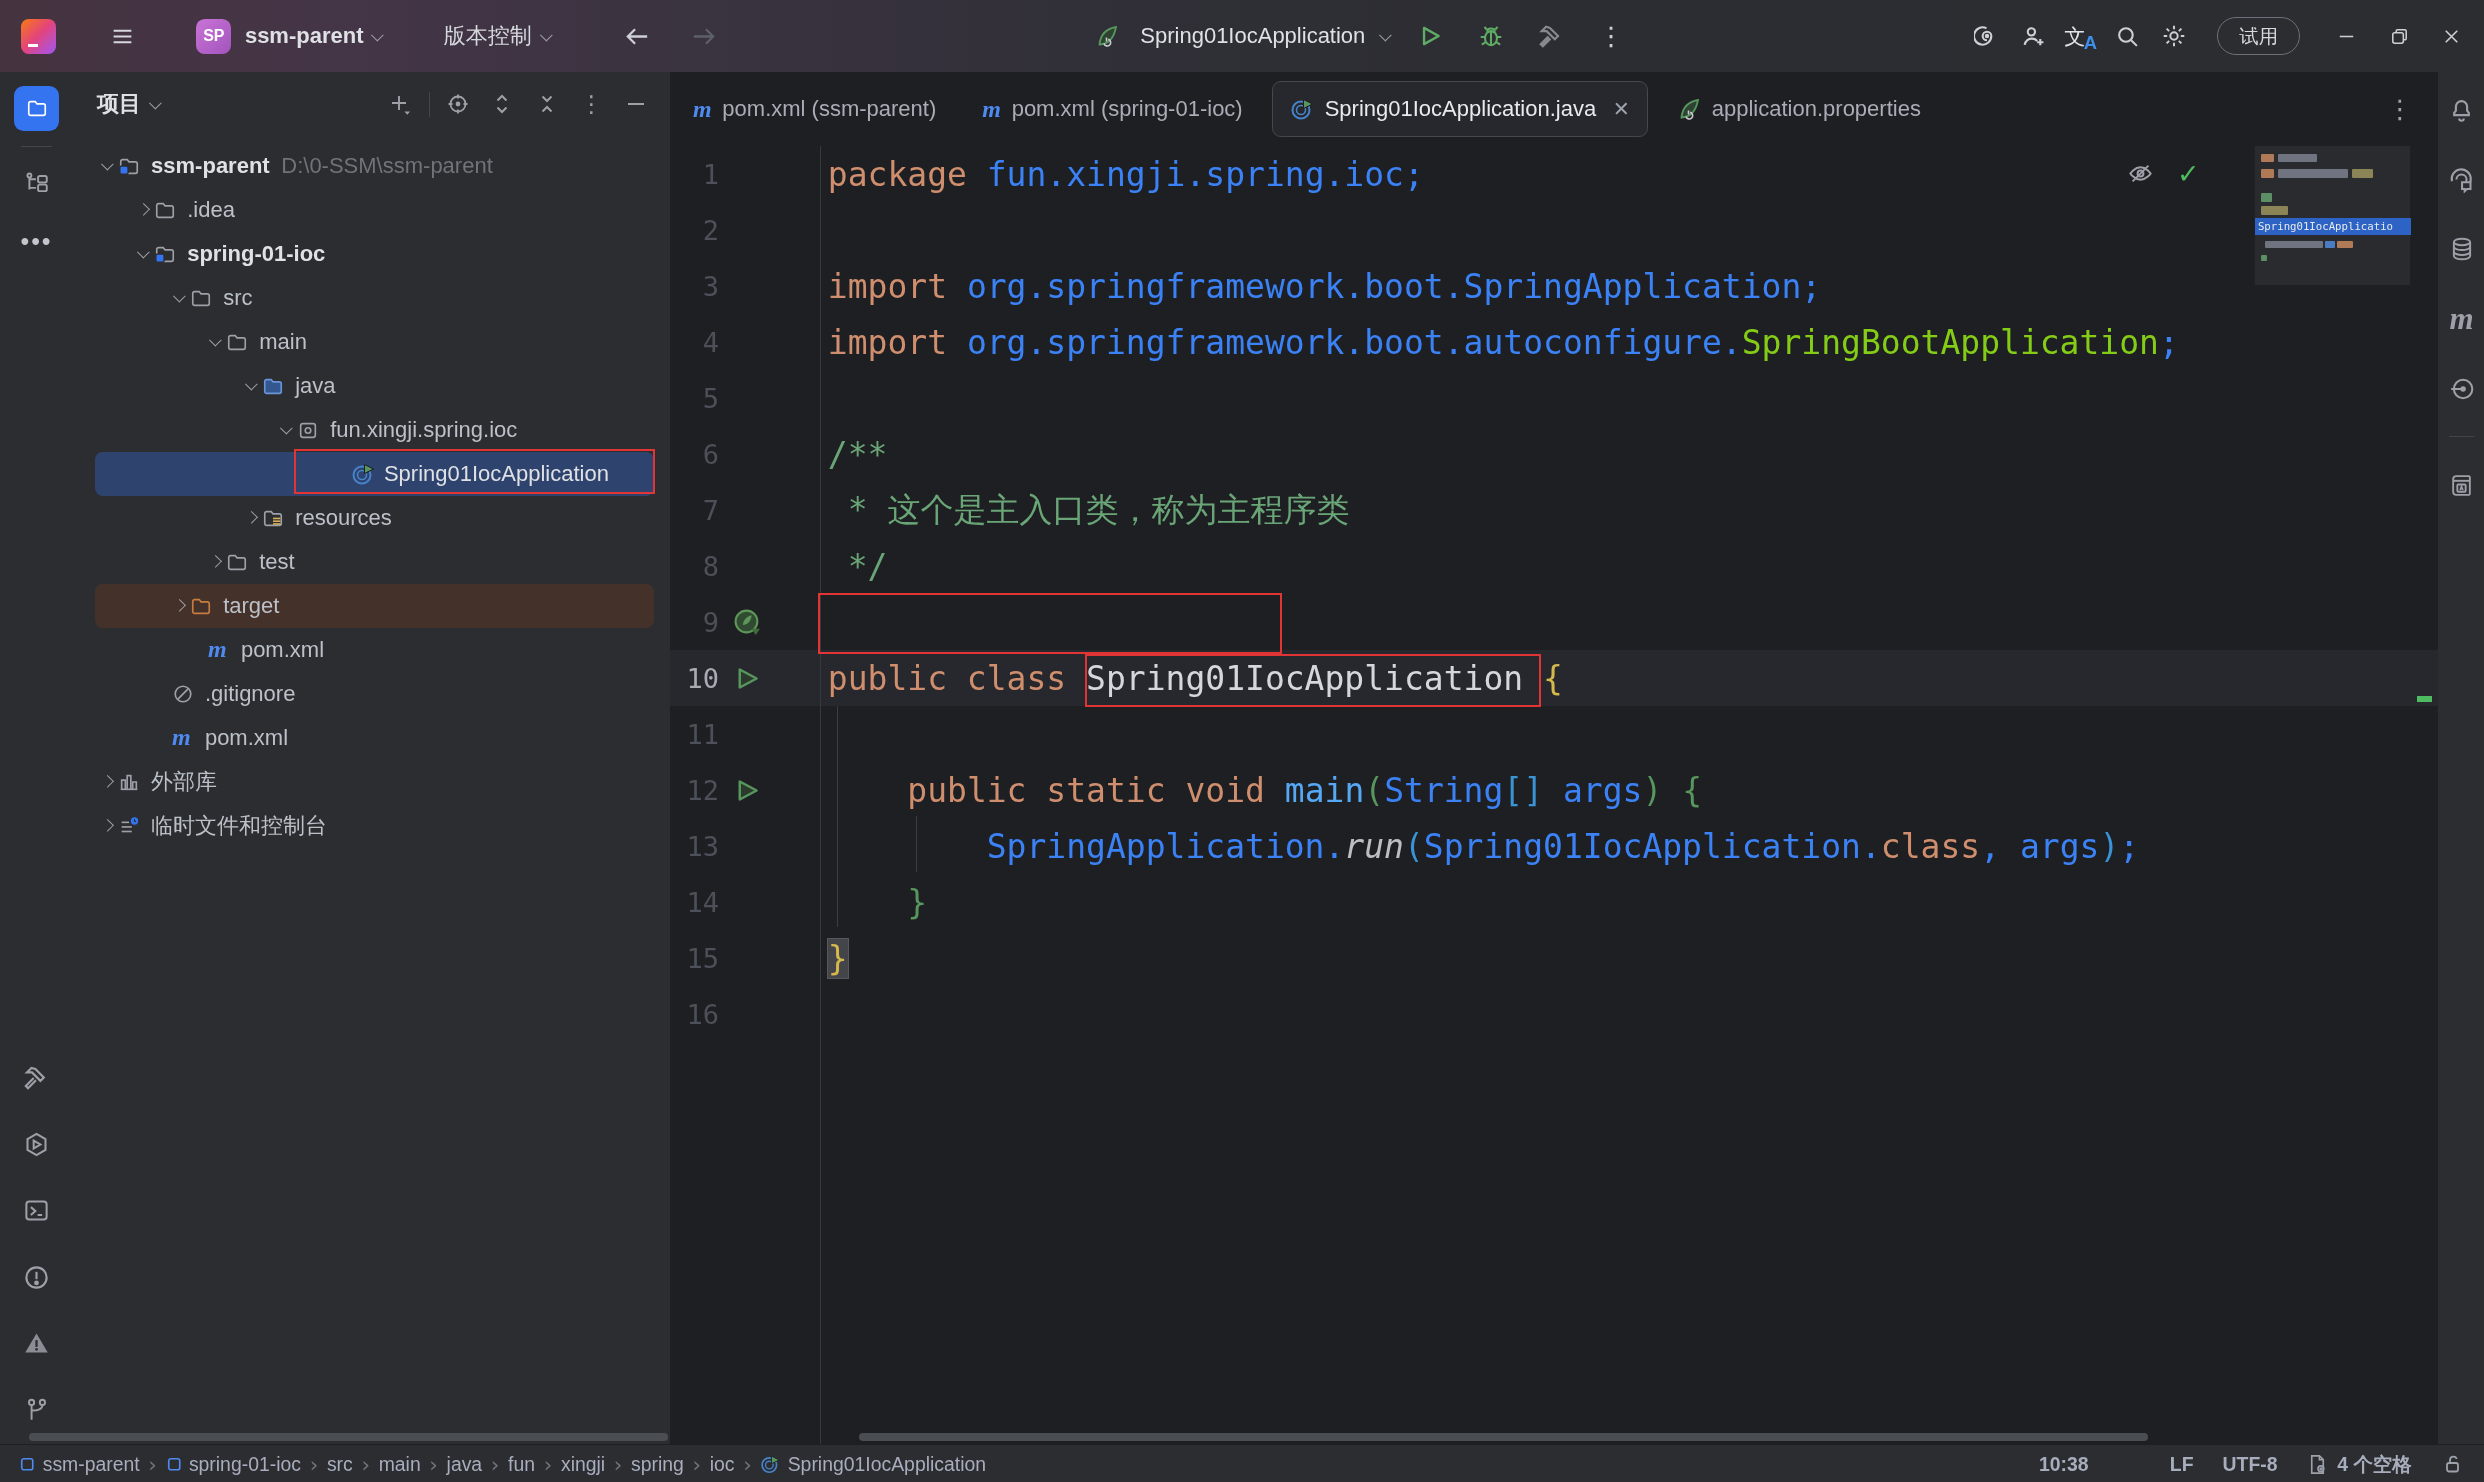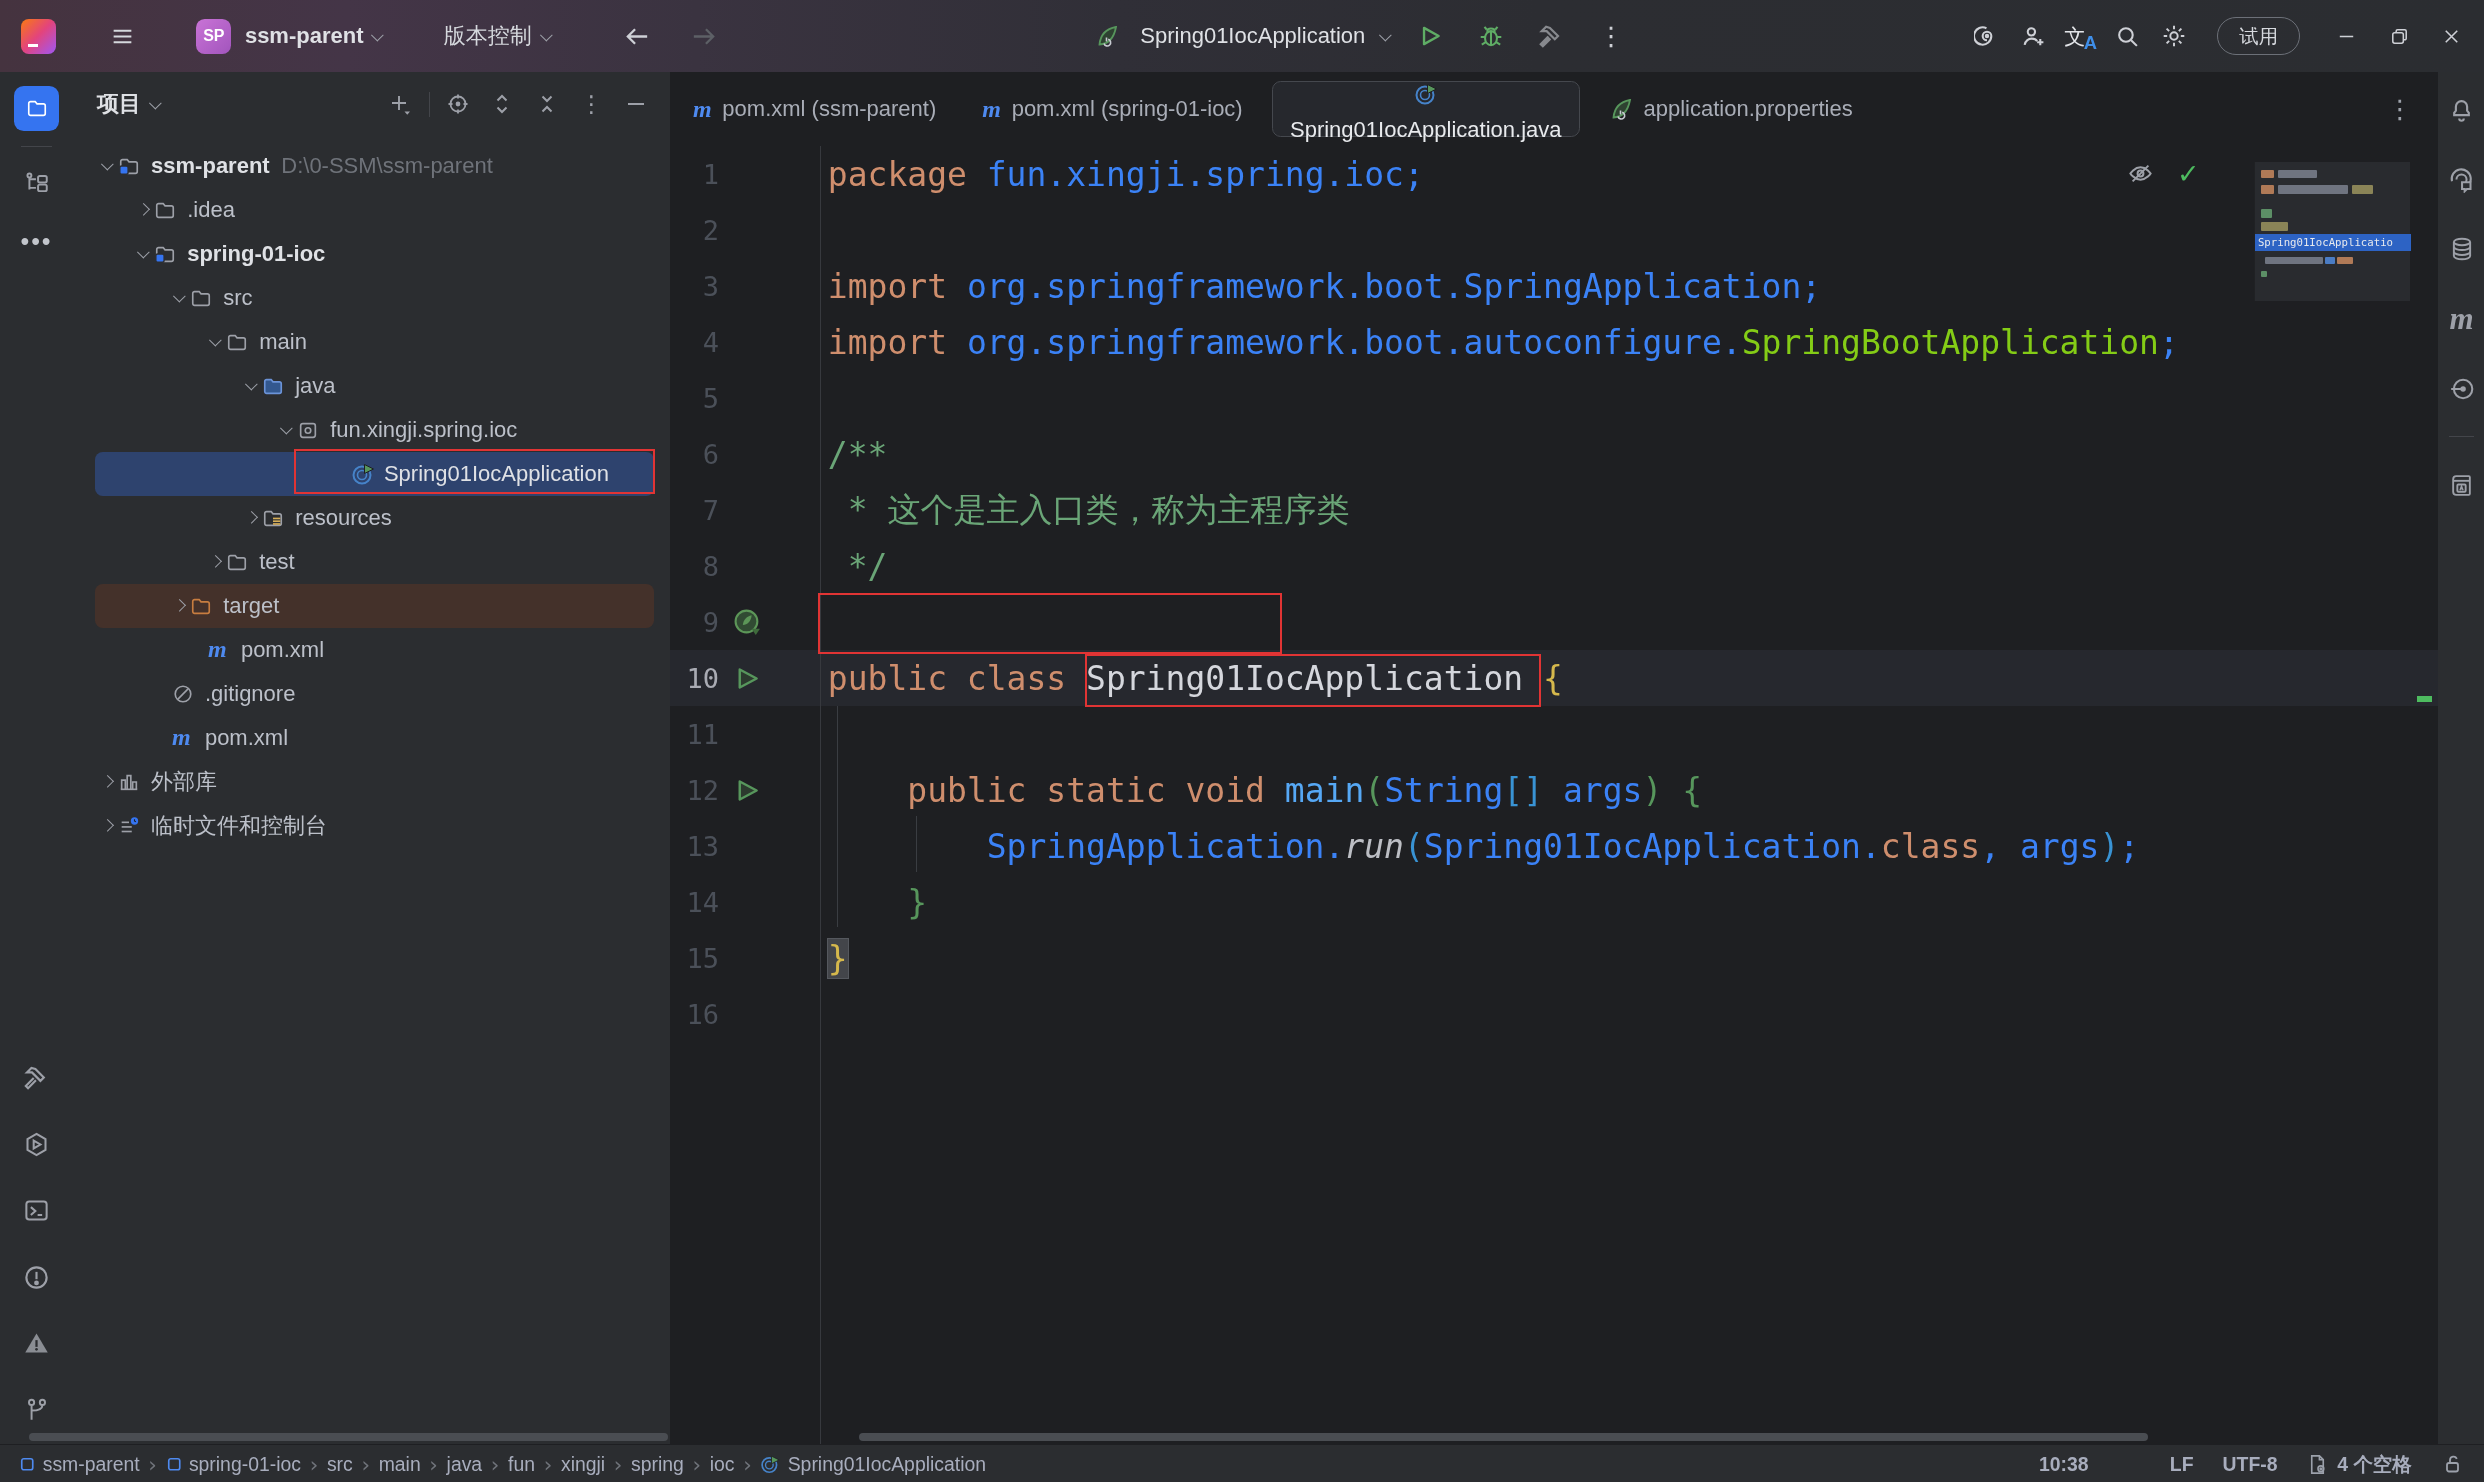--- a/index.html
+++ b/index.html
@@ -64,21 +64,21 @@
   .trow.selected{ background:var(--selection); color:#dfe1e5; }
   .trow.excluded{ background:var(--excluded); }
   .tpath{ color:#6f737a; margin-left:11.6px; }
   .mvn{ font-family:"Liberation Serif","DejaVu Serif",serif; font-style:italic; font-weight:700; color:#4e8af0; font-size:24px; }
   .tree-red{ position:absolute; left:199px; right:-1.9px; top:-2.9px; height:45px; border:2.9px solid var(--red); }
 
   
   .tabbar{ position:absolute; left:670px; top:72px; width:1768px; height:74px; background:var(--bg-editor);
     display:flex; align-items:center; }
   .tab{ display:flex; align-items:center; gap:10.7px; padding:0 23px; font-size:22px; color:#a9adb7; height:74px; }
-  .tab.active{ height:56px; background:#26282d; border:1px solid #45484e; border-radius:8.7px; margin:0 5.8px; color:#e8eaed; padding:0 17.5px;flex-direction:column; }
+  .tab.active{ height:56px; background:#26282d; border:1px solid #45484e; border-radius:8.7px; margin:0 5.8px; color:#e8eaed; padding:0 17.5px; }
   .tab .close{ color:#9da2ab; font-size:20.4px; margin-left:5.8px; }
   .tab-kebab{ margin-left:auto; padding-right:25px; color:#9da2ab; font-size:26px; }
 
   .editor{ position:absolute; left:670px; top:146px; width:1768px; height:1298px; background:var(--bg-editor); }
   .gutter-sep{ position:absolute; left:150px; top:0; bottom:0; width:1px; background:var(--sep); z-index:3; }
   .lines{ position:relative; z-index:2; }
   .line{ height:56px; display:flex; align-items:center; }
   .line.current{ background:var(--current-line); }
   .gnum{ width:49px; flex:none; text-align:right; font-family:"DejaVu Sans Mono",monospace; font-size:27px; color:var(--linenum); }
   .line.current .gnum{ color:#a9abb3; }
@@ -90,21 +90,21 @@
   .tok-b1{ color:#d5b84c; } .tok-b2{ color:#57965c; } .tok-b3{ color:#3993d4; }
   .tok-b1m{ color:#d5b84c; background:#43454a; box-shadow:0 0 0 1px #55585e; }
   .indent-guide{ position:absolute; width:1px; background:#3a3d42; z-index:1; }
   .red-rect{ position:absolute; border:2.9px solid var(--red); z-index:6; }
   .rr1{ left:148px; top:447px; width:464px; height:61px; }
   .rr2{ left:415px; top:508px; width:456px; height:53px; }
   .caret-mark{ position:absolute; left:1747px; top:550px; width:14.6px; height:5.8px; background:#4dbb5f; z-index:4; }
   .inspect{ position:absolute; left:1457px; top:11.6px; display:flex; align-items:center; gap:23px; z-index:5; }
   .check{ color:#4dbb5f; font-size:27px; font-weight:700; font-family:"DejaVu Sans",sans-serif; }
 
-  .minimap{ position:absolute; left:1584px; top:16px; width:156px; height:139px; background:#292b2f; z-index:5;
+  .minimap{ position:absolute; left:1584px; top:0; width:156px; height:139px; background:#292b2f; z-index:5;
     border-left:1px solid #202124; }
   .mm-bar{ position:absolute; border-radius:1px; }
   .mm-hl{ position:absolute; left:0; top:72px; width:156px; height:16.5px; background:#2d63c4; display:flex; align-items:center; }
   .mm-hl span{ font-family:"DejaVu Sans Mono",monospace; font-size:10.7px; color:#e8eaed; padding-left:2.9px; white-space:nowrap; }
 
   
   .rightbar{ position:absolute; left:2438px; top:72px; width:47px; height:1372px; background:var(--bg-panel);
     display:flex; flex-direction:column; align-items:center; }
   .rb-btn{ width:43px; height:43px; display:flex; align-items:center; justify-content:center; margin-top:27px; position:relative; }
   .rb-btn:first-child{ margin-top:15.5px; }

